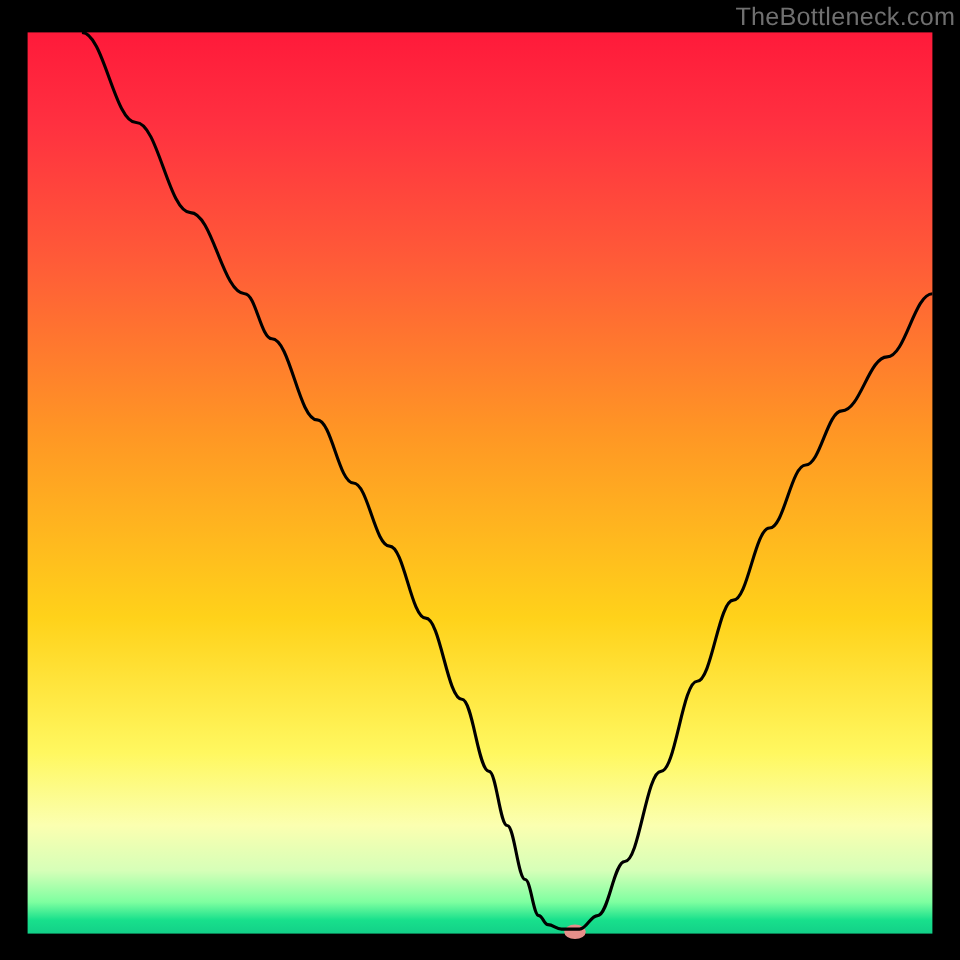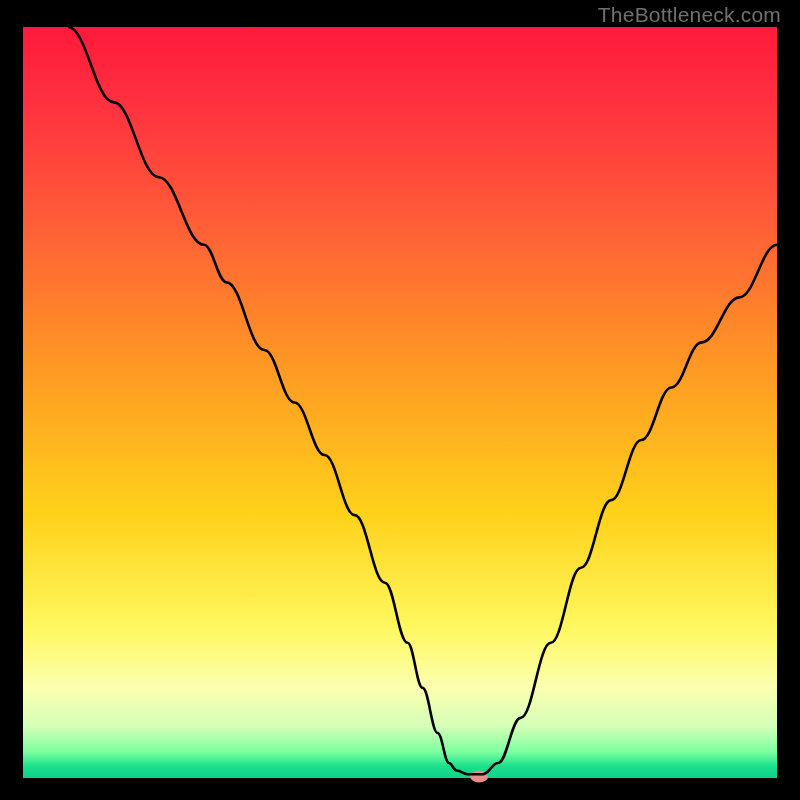--- a/index.html
+++ b/index.html
@@ -13,21 +13,21 @@
   }
   .frame {
     position: relative;
     width: 800px;
     height: 800px;
     background: #000;
   }
   .watermark {
     position: absolute;
     top: 3px;
-    right: 19px;
+    right: 4px;
     color: #707070;
     font-size: 21px;
     font-weight: 400;
     letter-spacing: 0.2px;
     z-index: 10;
   }
   svg {
     position: absolute;
     top: 0;
     left: 0;

